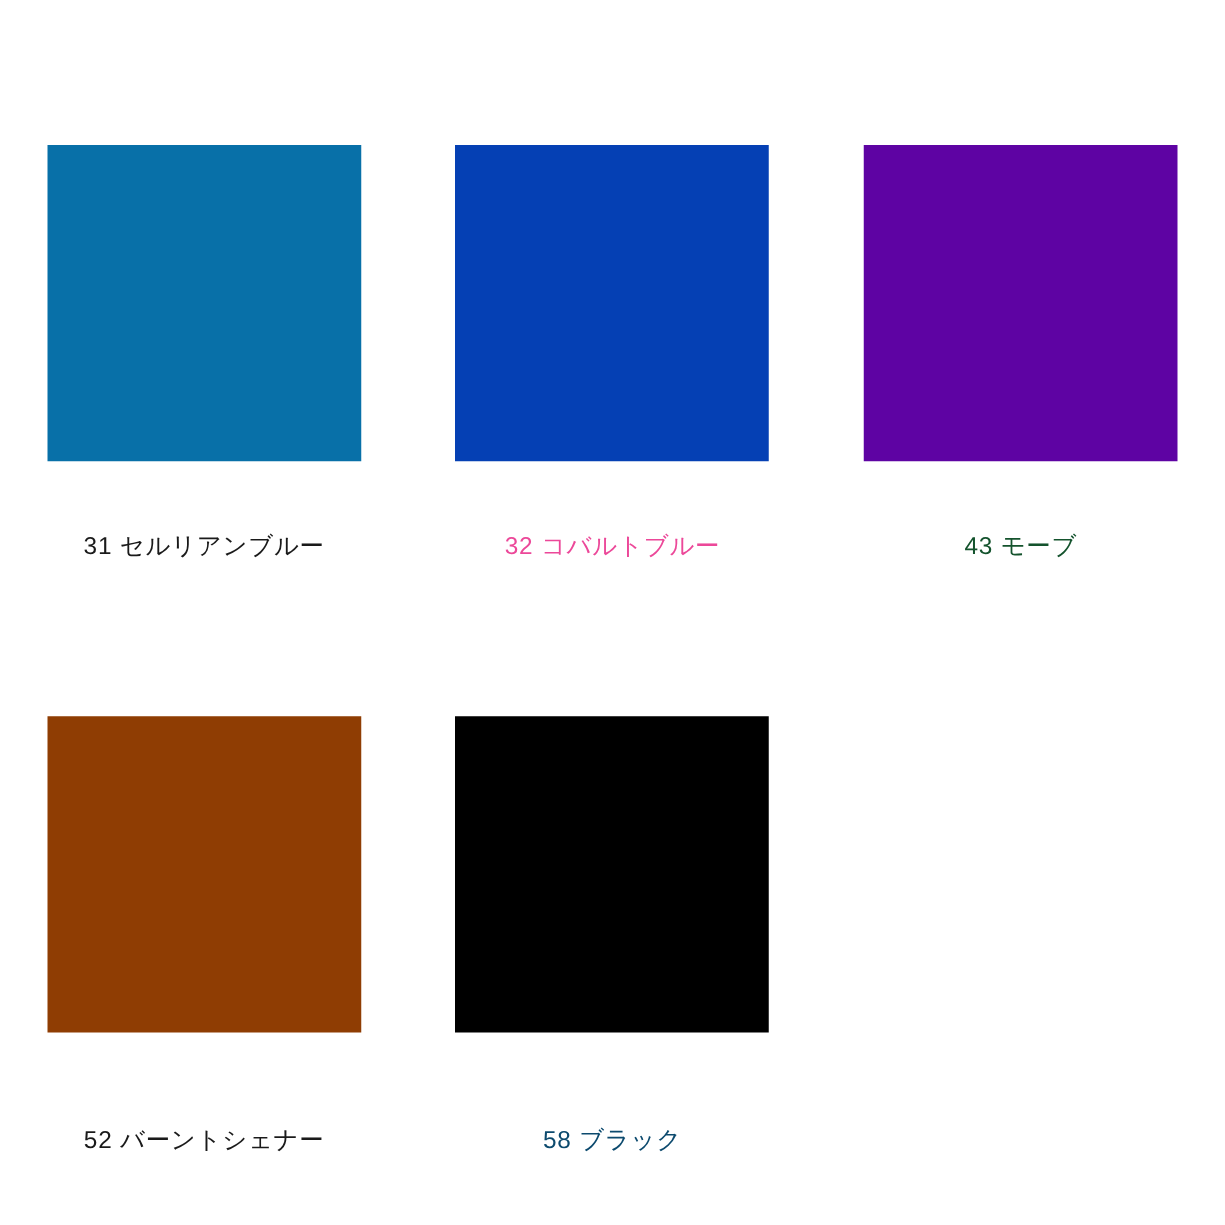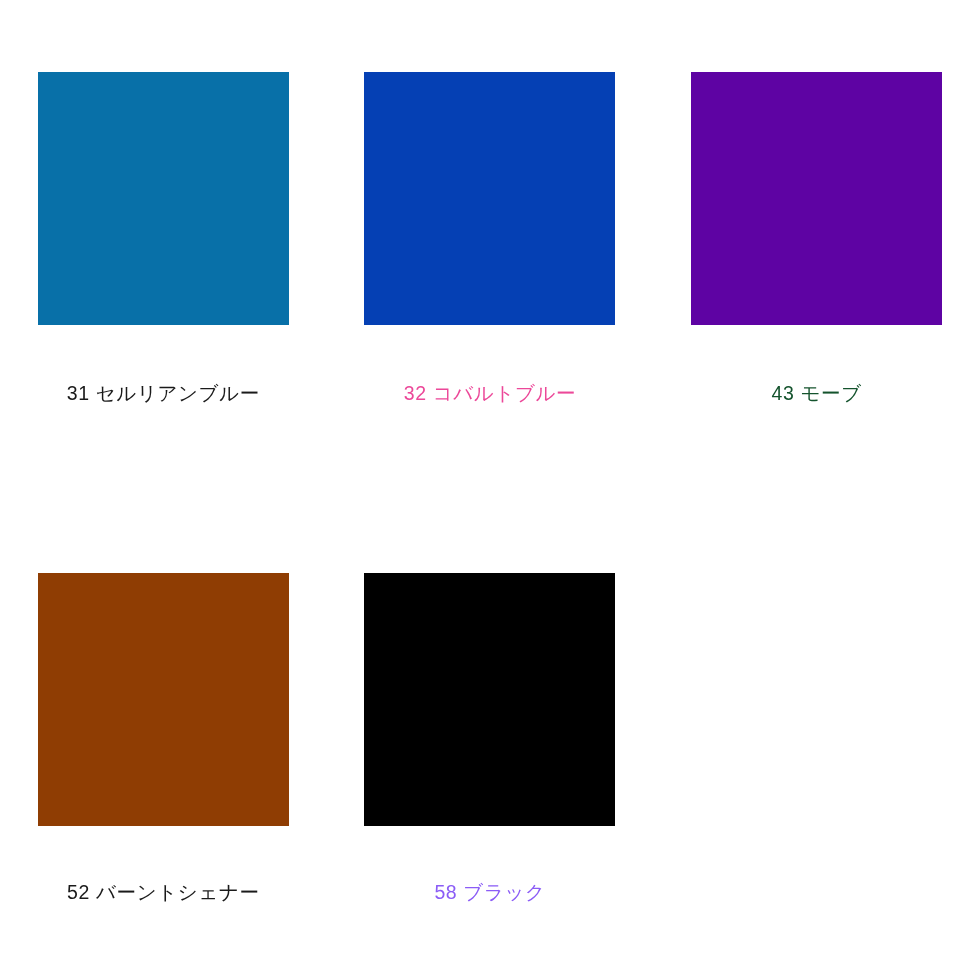--- a/index.html
+++ b/index.html
@@ -27,42 +27,42 @@
 
   .swatch-cell {
     display: flex;
     flex-direction: column;
     align-items: center;
     justify-content: flex-start;
     box-sizing: border-box;
   }
 
   
-  .row-1 { padding-top: 72px; }
+  .row-1 { padding-top: 116px; }
   .row-2 { padding-top: 83px; }
 
   .swatch-chip {
     width: 251px;
     height: 253px;
     display: block;
     flex: none;
   }
 
   .swatch-label {
     margin-top: 57px;
     font-size: 19.5px;
     line-height: 1.2;
     color: #1a1a1a;
     letter-spacing: 0.6px;
     white-space: nowrap;
     text-align: center;
     font-weight: 400;
   }
   .row-2 .swatch-label {
-    margin-top: 55px;
+    margin-top: 75px;
   }
 </style>
 </head>
 <body style="background-color: rgb(255, 255, 255);">
 
 <main id="swatch-grid">
 
   <div class="swatch-cell row-1">
     <div class="swatch-chip" style="background-color: rgb(8, 112, 168);"></div>
     <div class="swatch-label" style="color: rgb(26, 26, 26);">31 セルリアンブルー</div>
@@ -78,17 +78,17 @@
     <div class="swatch-label" style="color: #14532d;">43 モーブ</div>
   </div>
 
   <div class="swatch-cell row-2">
     <div class="swatch-chip" style="background-color: rgb(143, 61, 3);"></div>
     <div class="swatch-label" style="color: rgb(26, 26, 26);">52 バーントシェナー</div>
   </div>
 
   <div class="swatch-cell row-2">
     <div class="swatch-chip" style="background-color: rgb(0, 0, 0);"></div>
-    <div class="swatch-label" style="color: #8b5cf6; text-align: right;">58 ブラック</div>
+    <div class="swatch-label" style="color: #0c4a6e; text-align: right;">58 ブラック</div>
   </div>
 
 
 </main>
 
 </body></html>

